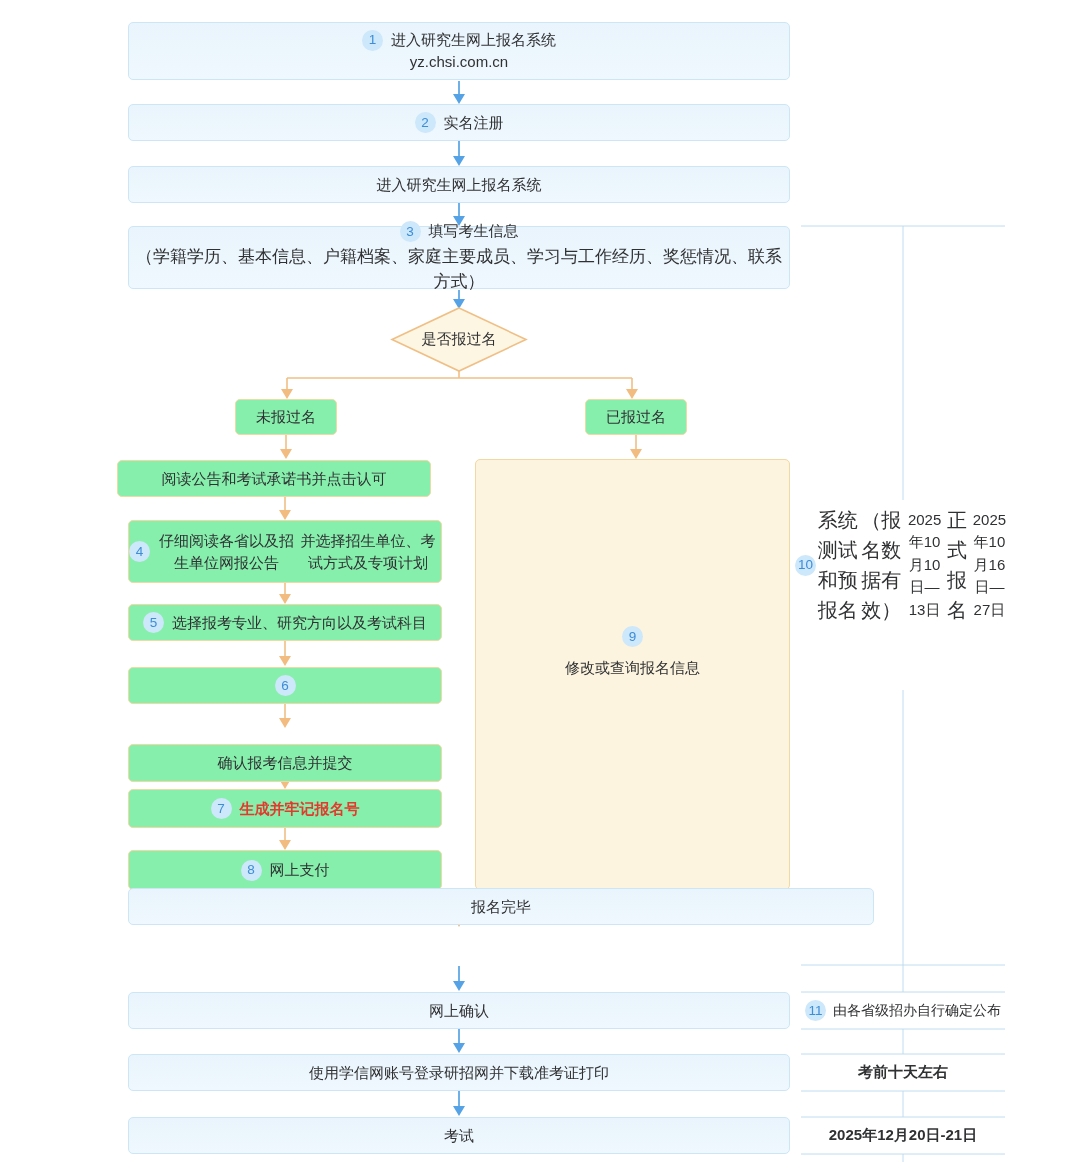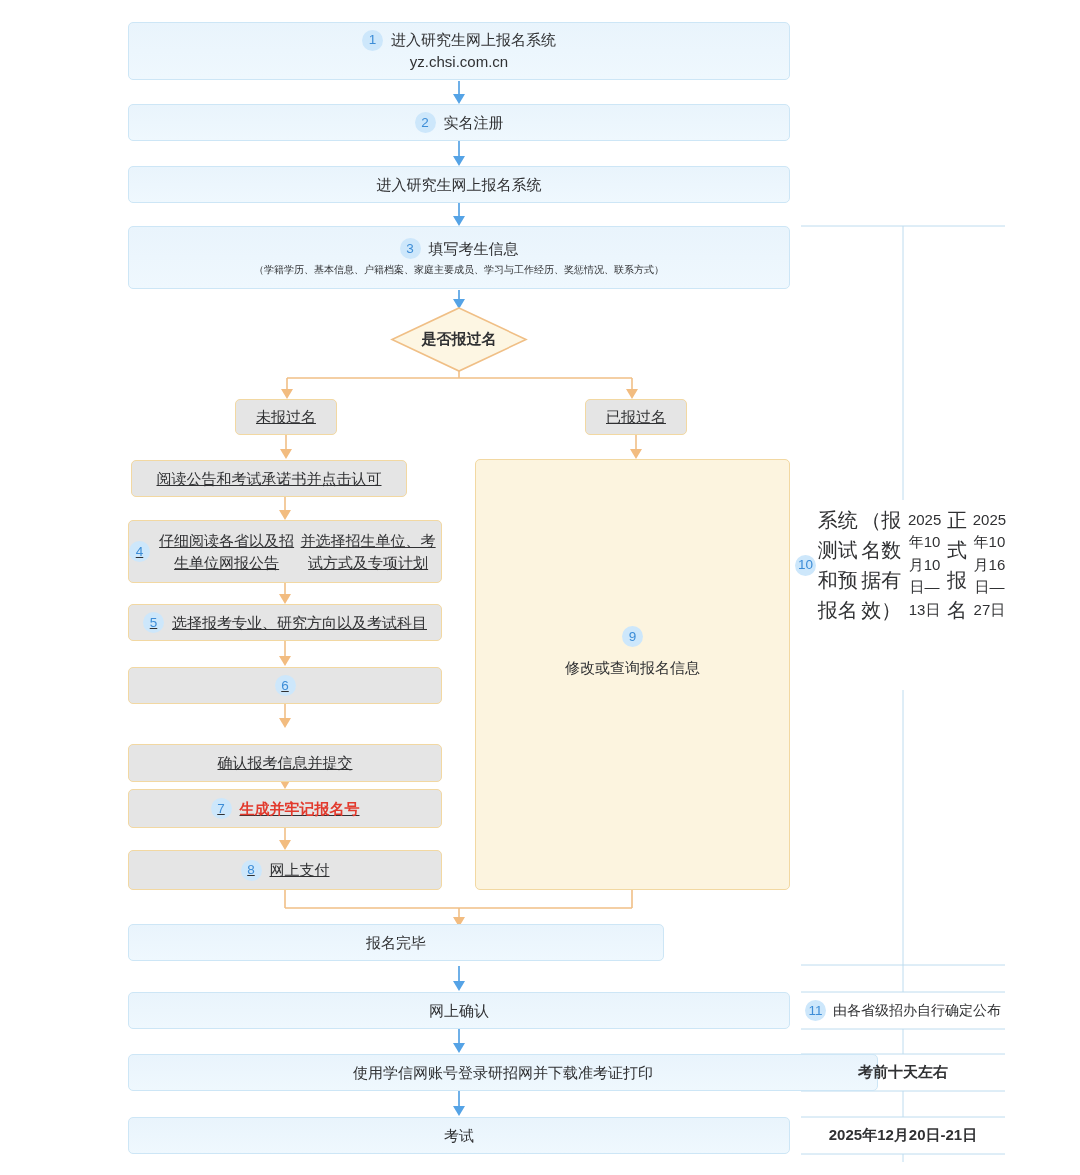--- a/index.html
+++ b/index.html
@@ -3,31 +3,31 @@
 <meta charset="utf-8">
 <style>
   html,body{margin:0;padding:0;background:#ffffff;}
   body{font-family:"Liberation Sans","DejaVu Sans",sans-serif;color:#303133;}
   .canvas{position:relative;width:1080px;height:1175px;background:#ffffff;overflow:hidden;}
   svg.connectors{position:absolute;left:0;top:0;pointer-events:none;}
   .box{position:absolute;box-sizing:border-box;display:flex;flex-direction:column;
        align-items:center;justify-content:center;font-size:15px;line-height:1.45;
        border-radius:5px;text-align:center;}
   .box.blue{background:linear-gradient(180deg,#e9f4fc,#eff8fe);border:1px solid #cde6f6;}
-  .box.cream{background:#e5e5e5;border:1px solid #f2d8a2;text-decoration:underline;}
+  .box.cream{background:#86efac;border:1px solid #f2d8a2;}
   .box.bigcream{background:#fcf4df;border:1px solid #f2d8a2;}
   .row{display:flex;align-items:center;justify-content:center;gap:8px;}
   .badge{display:inline-flex;align-items:center;justify-content:center;flex:0 0 auto;
          width:21px;height:21px;border-radius:50%;background:#cde7fb;color:#3d8dd7;
          font-size:13.5px;line-height:1;}
-  .sub{font-size:10px;margin-top:3px;}
+  .sub{font-size:17px;margin-top:3px;}
   .bold{font-weight:bold;}
   .red{color:#e23a2d;font-weight:bold;}
   .decision-label{position:absolute;display:flex;align-items:center;justify-content:center;
-                  font-weight:bold;font-size:15px;}
+                  font-weight:normal;font-size:15px;}
   .bigbox-inner{display:flex;flex-direction:column;align-items:center;gap:10px;
                 position:relative;top:-22px;}
   .side{position:absolute;display:flex;align-items:center;
         justify-content:center;text-align:center;font-size:15px;line-height:1.5;}
   .side .row{gap:7px;justify-content:space-between;}
   .side-title{font-weight:normal;font-size:20px;}
   .gap{height:12px;}
 </style>
 </head>
 <body>
@@ -140,21 +140,21 @@
 
   <div class="decision-label" style="left:392px;top:308px;width:134px;height:63px">是否报过名</div>
 
   <div class="box cream" style="left:235px;top:399px;width:102px;height:36px">
     <span>未报过名</span>
   </div>
   <div class="box cream" style="left:585px;top:399px;width:102px;height:36px">
     <span>已报过名</span>
   </div>
 
-  <div class="box cream" style="left:131px;top:460px;width:276px;height:37px">
+  <div class="box cream" style="left:117px;top:460px;width:314px;height:37px">
     <span>阅读公告和考试承诺书并点击认可</span>
   </div>
 
   <div class="box cream" style="left:128px;top:520px;width:314px;height:63px">
     <div class="row">
       <span class="badge">4</span>
       <span style="display:flex;align-items:center">
         <span>仔细阅读各省以及招生单位网报公告</span>
         <span>并选择招生单位、考试方式及专项计划</span>
       </span>
@@ -192,29 +192,29 @@
     </div>
   </div>
 
   <div class="box bigcream" style="left:475px;top:459px;width:315px;height:431px">
     <div class="bigbox-inner">
       <span class="badge">9</span>
       <span>修改或查询报名信息</span>
     </div>
   </div>
 
-  <div class="box blue" style="left:128px;top:924px;width:536px;height:37px">
+  <div class="box blue" style="left:128px;top:888px;width:746px;height:37px">
     <span>报名完毕</span>
   </div>
 
   <div class="box blue" style="left:128px;top:992px;width:662px;height:37px">
     <span>网上确认</span>
   </div>
 
-  <div class="box blue" style="left:128px;top:1054px;width:750px;height:37px">
+  <div class="box blue" style="left:128px;top:1054px;width:662px;height:37px">
     <span>使用学信网账号登录研招网并下载准考证打印</span>
   </div>
 
   <div class="box blue" style="left:128px;top:1117px;width:662px;height:37px">
     <span>考试</span>
   </div>
 
   <div class="side" style="left:795px;top:505px;width:216px">
     <span class="badge">10</span>
     <div class="gap"></div>

